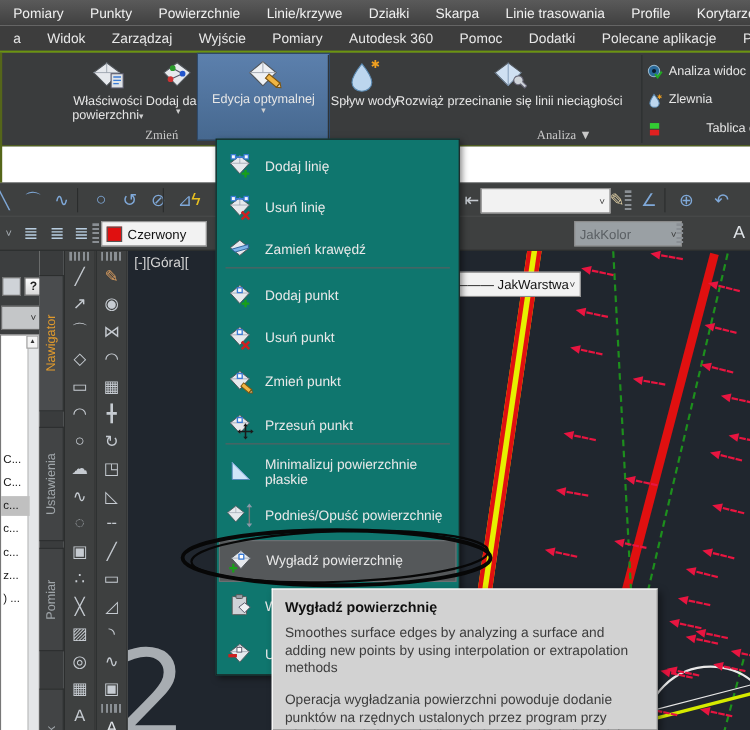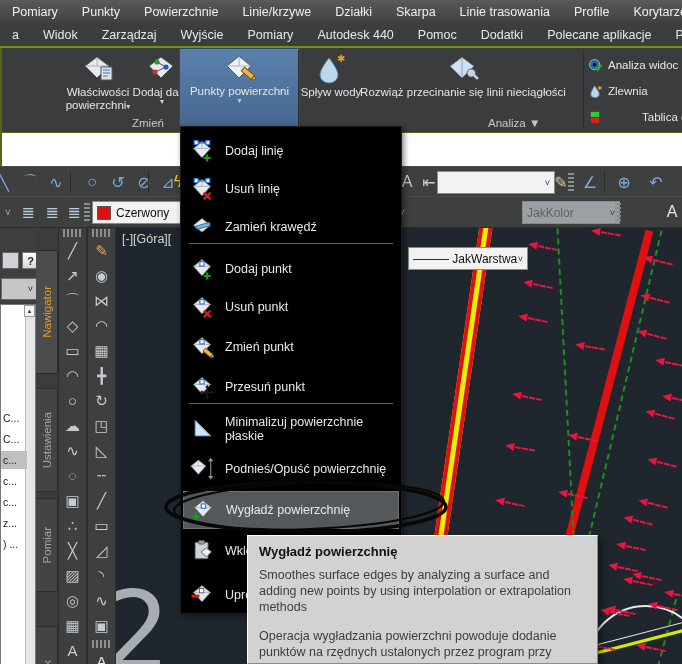--- a/index.html
+++ b/index.html
@@ -19,21 +19,21 @@
   .rib-sep{position:absolute;top:2px;bottom:2px;width:1px;background:#2c2e2f;}
   .rib-btn{position:absolute;top:2px;height:64px;display:flex;flex-direction:column;align-items:center;
     color:#e6e6e6;font-size:11.5px;text-align:center;cursor:pointer;}
   .rib-btn svg{width:32px;height:32px;margin-top:3px;}
   .rib-btn .lbl{line-height:1.15;margin-top:1px;white-space:nowrap;}
   .rib-btn .arr{font-size:8px;color:#cfcfcf;line-height:6px;}
   #rib-edit{background:linear-gradient(#5c80ad,#46688f);top:0;height:78px;border:1px solid #2e4a6a;}
   .rib-small{position:absolute;left:588px;height:22px;display:flex;align-items:center;gap:5px;
     color:#e6e6e6;font-size:11.5px;white-space:nowrap;cursor:pointer;}
   .rib-small svg{width:15px;height:15px;flex:0 0 auto;}
-  .panel-lbl{position:absolute;top:67px;height:16px;color:#c8c8c8;font-size:11.5px;display:flex;align-items:center;cursor:default;}
+  .panel-lbl{position:absolute;top:67px;height:16px;color:#c8c8c8;font-size:11.5px;display:flex;align-items:center;cursor:default;font-family:Liberation Serif, serif;}
   
   .tbrow{left:0;width:682px;height:30px;background:#3e4040;border-top:1px solid #4a4c4c;border-bottom:1px solid #2b2d2d;z-index:20;}
   #tbrow1{top:166px;} #tbrow2{top:196px;}
   .tico{position:absolute;top:3px;width:24px;height:24px;display:flex;align-items:center;justify-content:center;
     color:#7fa8d8;font-size:16px;cursor:pointer;}
   .tsep{position:absolute;top:4px;width:1px;height:22px;background:#2a2c2c;}
   .tgrip{position:absolute;top:6px;width:6px;height:18px;background:repeating-linear-gradient(#8a8f94 0 2px,transparent 2px 4px);cursor:grab;}
   .drop{position:absolute;top:4px;height:21px;background:#f2f2f2;border:1px solid #8a8a8a;color:#111;
     font-size:12px;display:flex;align-items:center;padding:0 4px;cursor:pointer;}
   .drop .chev{margin-left:auto;font-size:9px;color:#333;}
@@ -68,21 +68,21 @@
   
   #canvas{left:116px;top:226px;width:566px;height:438px;background:#20262e;overflow:hidden;z-index:5;}
   #vp-label{position:absolute;left:6px;top:6px;color:#d4d4d4;font-size:12.5px;z-index:6;}
   #bignum{position:absolute;left:-14px;top:352px;font-size:108px;color:#a8adb2;letter-spacing:26px;
     font-family:"DejaVu Sans",sans-serif;line-height:1;z-index:6;}
   .cv-line{position:absolute;z-index:6;}
   .cv-arrow{position:absolute;width:30px;height:10px;display:flex;align-items:center;z-index:7;}
   .cv-arrow .ah{width:0;height:0;border-top:4px solid transparent;border-bottom:4px solid transparent;}
   .cv-arrow .at{flex:1;border-top:2px dashed;margin-left:1px;}
   
-  #ctxmenu{left:180px;top:126px;width:220px;height:486px;background:#000000;border:1px solid #1c1c1c;
+  #ctxmenu{left:196px;top:126px;width:220px;height:486px;background:#0f766e;border:1px solid #1c1c1c;
     box-shadow:2px 2px 6px rgba(0,0,0,.5);z-index:40;text-decoration:underline;}
   .menu-item{position:absolute;left:2px;right:2px;height:36px;display:flex;align-items:center;
     color:#e8e8e8;font-size:12.5px;cursor:pointer;}
   .menu-item svg{width:26px;height:26px;margin:0 10px 0 6px;flex:0 0 auto;}
   .menu-item.hl{background:#55585a;border:1px solid #6e7275;}
   .menu-sep{position:absolute;left:8px;right:8px;height:1px;background:#5c5f60;}
   
   #annotate{left:156px;top:476px;width:300px;height:64px;z-index:45;pointer-events:none;}
   
   #tooltip{left:247px;top:535px;width:351px;height:129px;background:#d2d2d2;border:1px solid #ffffff;
@@ -105,21 +105,21 @@
     <span class="mitem">Linie trasowania</span>
     <span class="mitem">Profile</span>
     <span class="mitem">Korytarze</span>
   </div>
 <div id="menubar2" class="abs">
     <span class="mitem">a</span>
     <span class="mitem">Widok</span>
     <span class="mitem">Zarządzaj</span>
     <span class="mitem">Wyjście</span>
     <span class="mitem">Pomiary</span>
-    <span class="mitem">Autodesk 440</span>
+    <span class="mitem">Autodesk 360</span>
     <span class="mitem">Pomoc</span>
     <span class="mitem">Dodatki</span>
     <span class="mitem">Polecane aplikacje</span>
     <span class="mitem">Performance</span>
   </div>
 
 <div id="ribbon" class="abs">
   <div class="rib-btn" style="left:56px;width:84px;">
     <svg viewBox="0 0 32 32">
       <polygon points="3,13 15,4 27,13 15,25" fill="#e6e9ed" stroke="#4f5459"></polygon>
@@ -143,21 +143,21 @@
   </div>
   <div id="rib-edit" class="rib-btn" style="left:179px;width:119px;">
     <svg viewBox="0 0 32 32">
       <polygon points="3,14 15,4 27,14 15,26" fill="#eef1f4" stroke="#4f5459"></polygon>
       <path d="M3 14 H27 M15 4 V14" stroke="#9aa2ac" stroke-width="0.8" fill="none"></path>
       <g transform="rotate(40 24 22)">
           <rect x="17" y="19" width="13" height="5" fill="#f0b543" stroke="#7a5410"></rect>
       <polygon points="30,19 33.5,21.5 30,24" fill="#e8c89a" stroke="#7a5410"></polygon>
         </g>
     </svg>
-    <span class="lbl">Punkty powierzchni</span>
+    <span class="lbl">Edycja optymalnej</span>
     <span class="arr">▾</span>
   </div>
   <div class="rib-btn" style="left:300px;width:62px;">
     <svg viewBox="0 0 32 32">
       <path d="M14 5 C14 5 5 16 5 22 a9 8 0 0 0 18 0 C23 16 14 5 14 5 Z" fill="#bcd6ee" stroke="#5a88b0"></path>
       <text x="22" y="9" font-size="10" fill="#f0a020">✱</text>
     </svg>
     <span class="lbl">Spływ wody</span>
   </div>
   <div class="rib-btn" style="left:364px;width:198px;">

